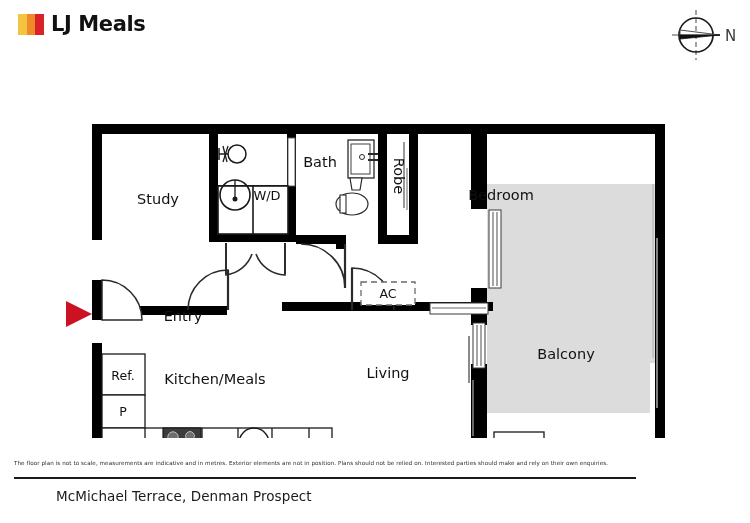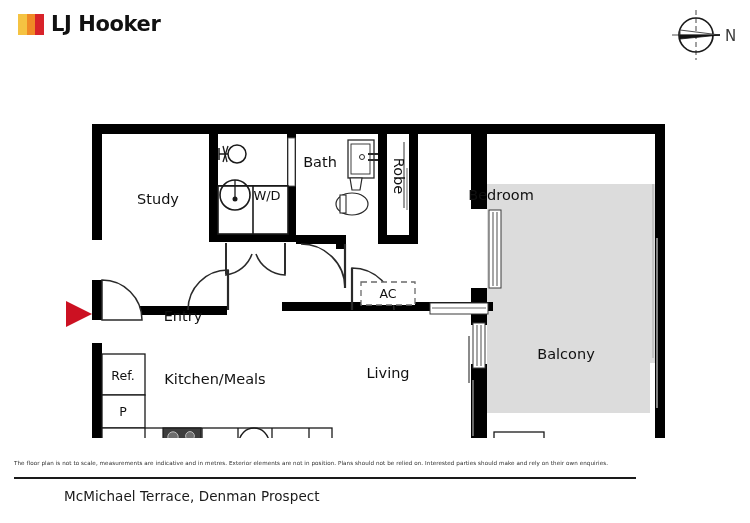--- a/index.html
+++ b/index.html
@@ -71,38 +71,37 @@
     left: 14px; top: 477px;
     width: 622px; height: 2px;
     background: #1a1a1a;
   }
   #address {
     position: absolute;
     left: 56px; top: 488px;
     font-size: 13.5px;
     color: #1a1a1a;
     letter-spacing: 0.1px;
-    margin-left: 8px;
   }
 
   
   text { font-family: "DejaVu Sans", "Liberation Sans", sans-serif; }
 </style>
 </head>
 <body>
 
 <div id="header">
 
   <div id="logo">
     <div id="logo-bars">
       <div class="bar" style="background: rgb(245, 195, 66);"></div>
       <div class="bar" style="background: rgb(240, 138, 38);"></div>
       <div class="bar" style="background: rgb(216, 35, 42);"></div>
     </div>
-    <div id="logo-text">LJ Hooker</div>
+    <div id="logo-text">LJ Meals</div>
   </div>
 
   <svg id="compass" viewBox="0 0 74 54">
     <line x1="28" y1="2" x2="28" y2="52" stroke="#8a8a8a" stroke-width="1.6" stroke-dasharray="5,3"></line>
     <line x1="4" y1="27" x2="52" y2="27" stroke="#8a8a8a" stroke-width="1.6"></line>
     <circle cx="28" cy="27" r="17" fill="none" stroke="#1a1a1a" stroke-width="1.7"></circle>
     <polygon points="12,22 52,27 12,27" fill="#ffffff" stroke="#3a3a3a" stroke-width="0.9"></polygon>
     <polygon points="12,27 52,27 12,31" fill="#111111" stroke="#111111" stroke-width="0.8"></polygon>
     <text id="compass-label" x="57" y="33" font-size="15" fill="#3c3c3c">N</text>
   </svg>

